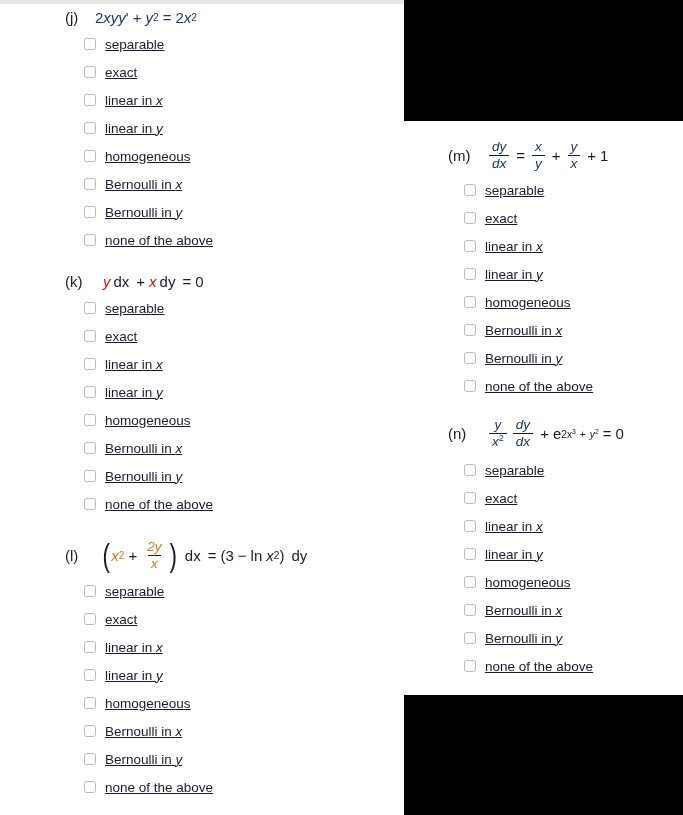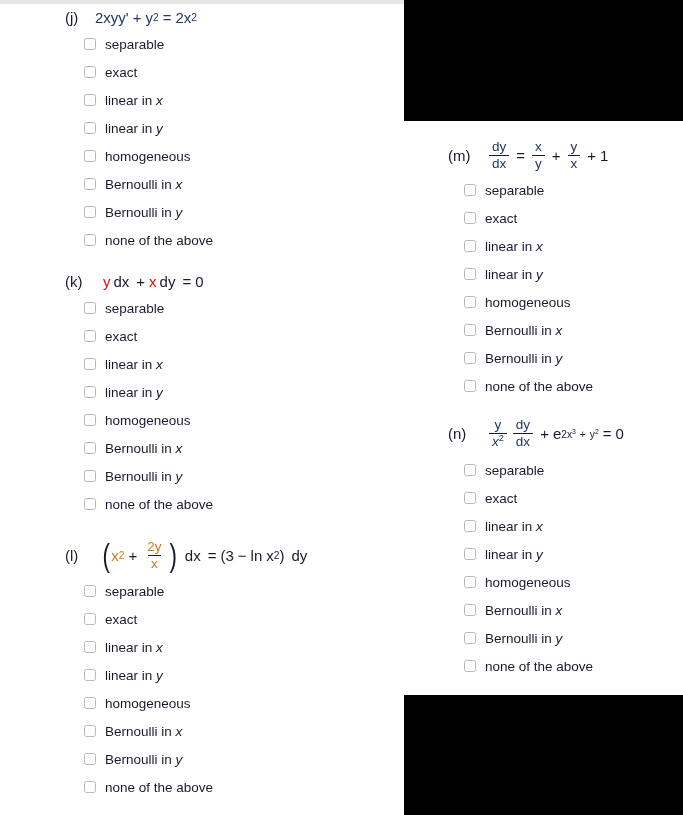--- a/index.html
+++ b/index.html
@@ -62,21 +62,21 @@
     font-size: 15px;
     color: #1a1a2e;
   }
   .stem-body {
     display: flex;
     align-items: center;
     gap: 0px;
   }
 
   
-  .mi  { }
+  .mi  { font-style: italic; }
   .mn  { font-style: normal; }
   .op  { padding: 0 4px; font-style: normal; }
   .opt { padding: 0 3px; font-style: normal; }
   sup.expn {
     font-size: 0.68em;
     vertical-align: super;
     line-height: 0;
     font-style: normal;
   }
 
@@ -120,20 +120,21 @@
     margin: 0;
     padding: 0;
     list-style: none;
   }
   .option {
     display: flex;
     align-items: center;
     height: 20px;
     margin: 0;
     cursor: pointer;
+    text-decoration: underline;
   }
   .checkbox {
     width: 12px;
     height: 12px;
     border: 1px solid #b8b8b8;
     border-radius: 2.5px;
     background: #ffffff;
     box-sizing: border-box;
     flex: 0 0 auto;
     margin-right: 9px;

